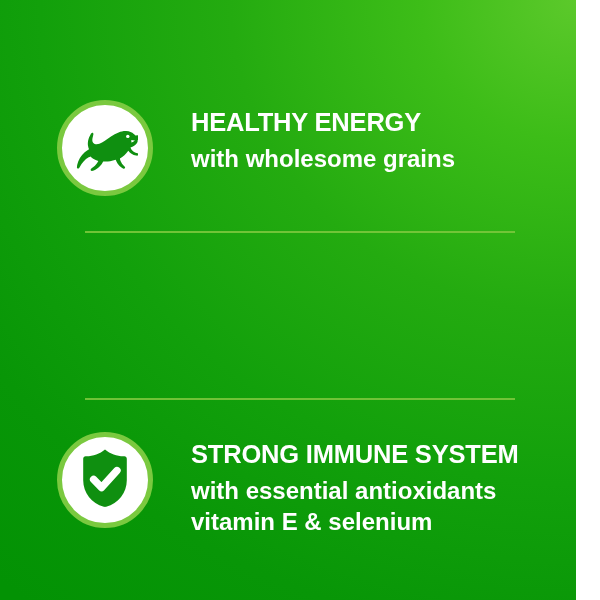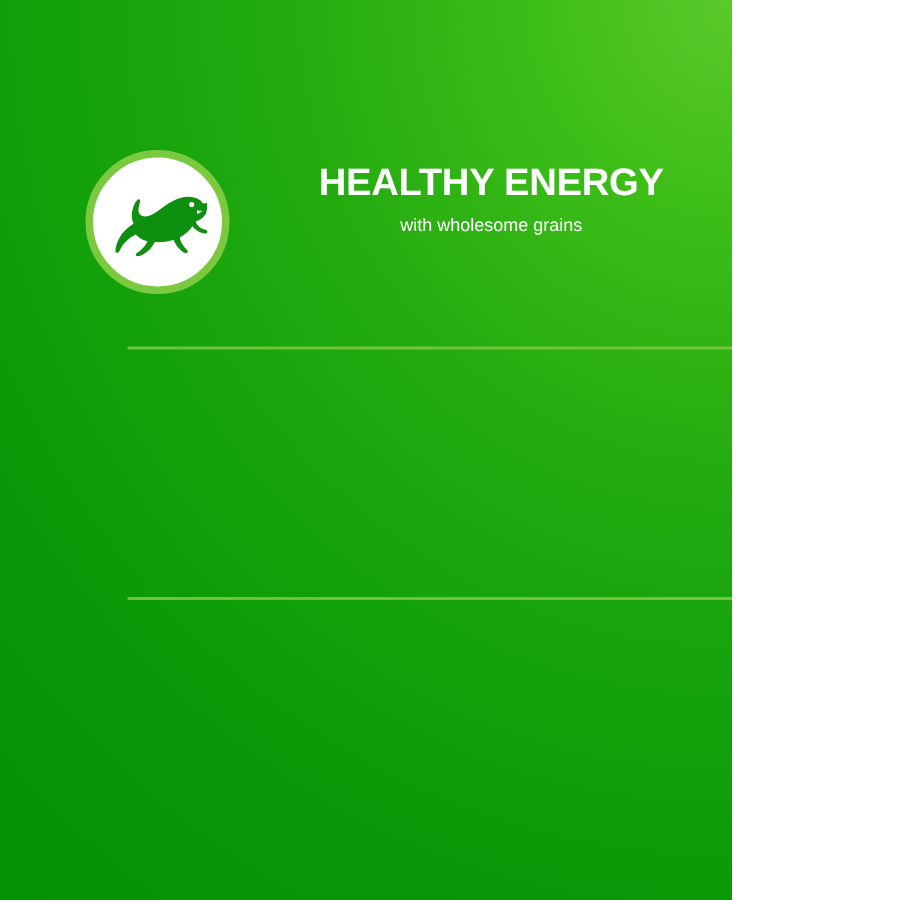--- a/index.html
+++ b/index.html
@@ -5,31 +5,30 @@
   * { margin:0; padding:0; box-sizing:border-box; }
 
   html, body {
     width:600px; height:600px;
     font-family:"Liberation Sans", sans-serif;
     overflow:hidden;
   }
 
   #poster {
     position:relative;
-    width:488px; height:600px;
+    width:576px; height:600px;
     background:
       radial-gradient(ellipse 150% 130% at 100% 0%,
         #5cc92b 0%,
         #3dbd18 18%,
         #24ab10 40%,
         #12a00b 62%,
         #089607 82%,
         #039204 100%);
     overflow:hidden;
-    text-align:center;
   }
 
   
   .feature-row {
     position:absolute;
     left:0; right:0;
     display:flex;
     align-items:flex-start;
   }
   #row-0 { top:100px; }
@@ -65,22 +64,22 @@
     color:#ffffff;
     font-weight:bold;
     font-size:25.5px;
     letter-spacing:-0.2px;
     line-height:1.08;
     text-transform:uppercase;
     white-space:nowrap;
   }
   .subline {
     color:#ffffff;
-    font-size:12px;
-    font-weight:400;
+    font-size:24px;
+    font-weight:700;
     line-height:1.32;
     margin-top:6px;
     max-width:352px;
   }
 
   
   .divider {
     position:absolute;
     left:85px;
     width:430px;
@@ -111,14 +110,30 @@
       <div class="headline">HEALTHY ENERGY</div>
       <div class="subline">with wholesome grains</div>
     </div>
   </div>
 
   <div class="divider" id="divider-0"></div>
 
 
   <div class="divider" id="divider-1"></div>
 
+  <div class="feature-row" id="row-2">
+    <div class="badge-wrap">
+      <div class="badge">
+        <span>
+          <svg width="56" height="62" viewBox="0 0 56 62" fill="none" xmlns="http://www.w3.org/2000/svg">
+            <path fill="#0f8f10" d="M28 0.5c-5.4 4.6-12.3 7.0-19.4 6.8C7.3 7.3 6.2 8.4 6.2 9.7v21.6c0 12.5 8.5 23.4 20.6 26.5 0.8 0.2 1.6 0.2 2.4 0C41.3 54.7 49.8 43.8 49.8 31.3V9.7c0-1.3-1.1-2.4-2.4-2.4C40.3 7.5 33.4 5.1 28 0.5z"></path>
+            <path d="M16.6 30.4 L24.6 38.6 L40.0 21.6" stroke="#ffffff" stroke-width="7.4" stroke-linecap="round" stroke-linejoin="round" fill="none"></path>
+          </svg>
+        </span>
+      </div>
+    </div>
+    <div class="text-block">
+      <div class="headline">STRONG IMMUNE SYSTEM</div>
+      <div class="subline">with essential antioxidants vitamin E &amp; selenium</div>
+    </div>
+  </div>
 
 </div>
 
 </body></html>

